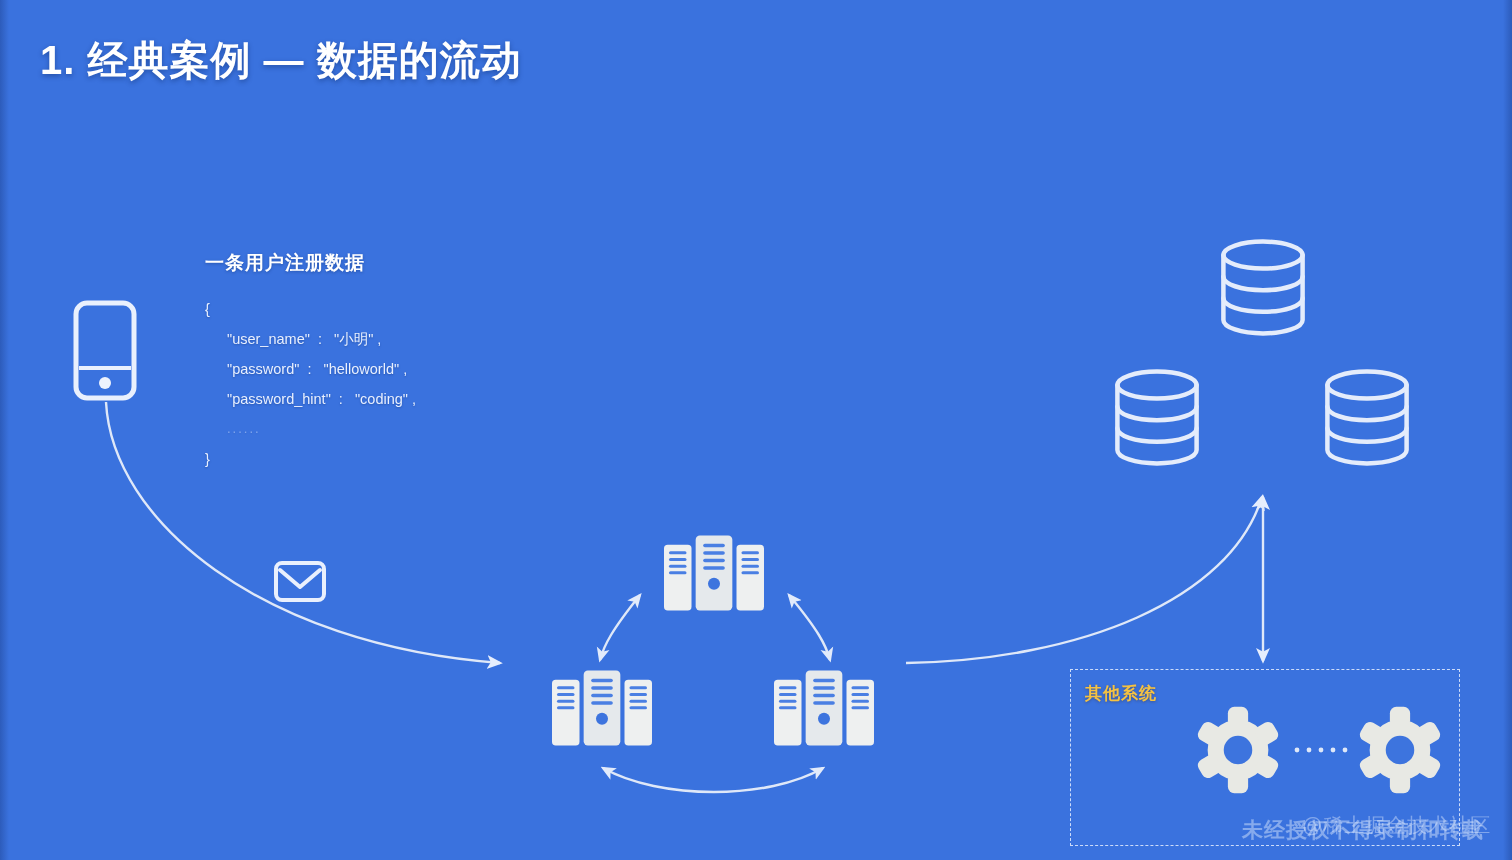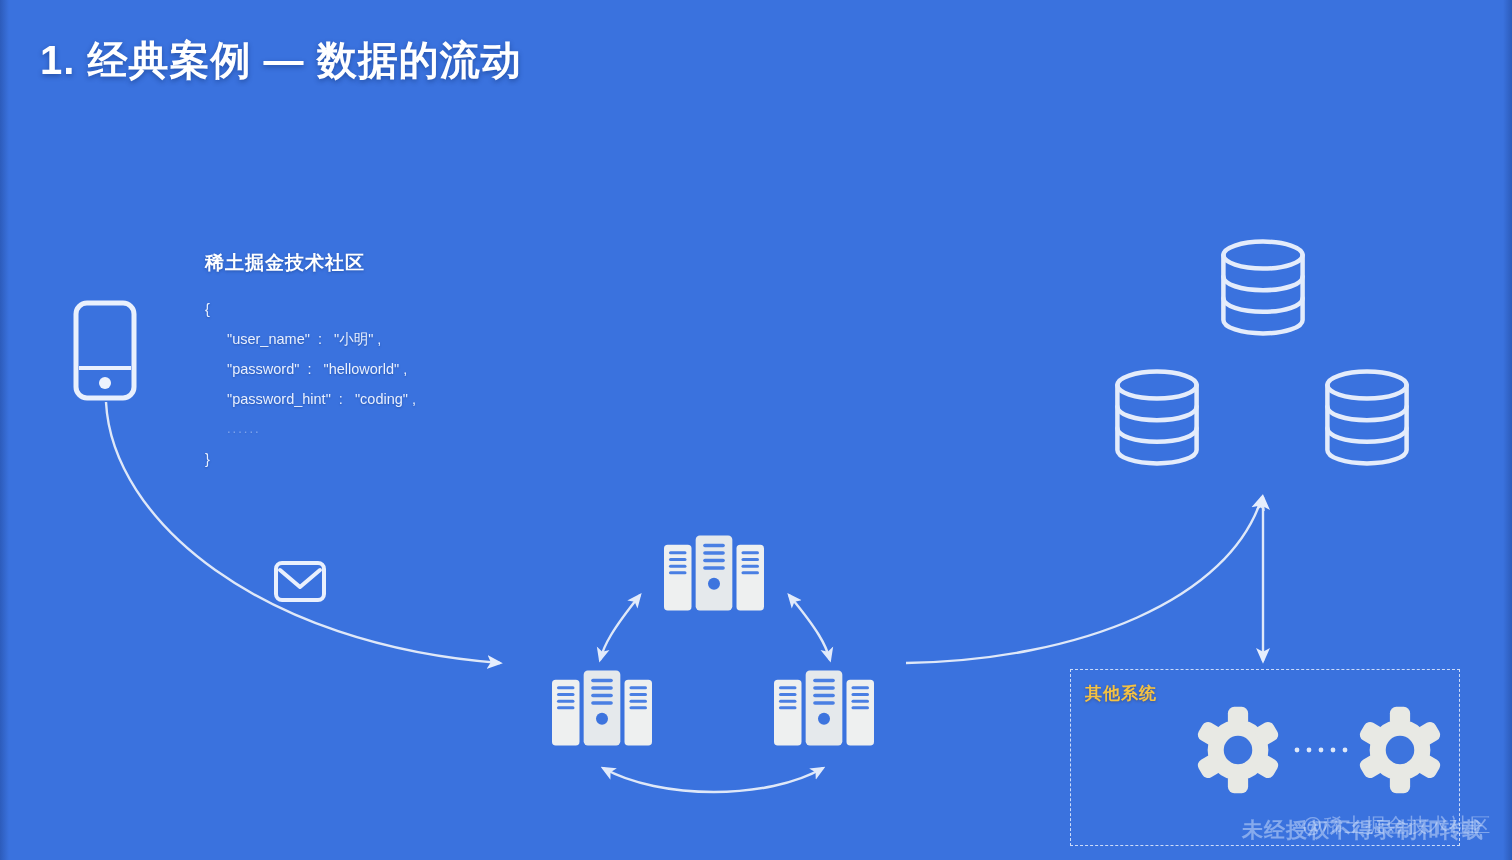--- a/index.html
+++ b/index.html
@@ -100,21 +100,21 @@
   }
 </style>
 </head>
 <body>
 
 <div id="stage">
 
   <div id="title">1. 经典案例 — 数据的流动</div>
 
   <div class="payload">
-    <div class="pl-title">稀土掘金技术社区</div>
+    <div class="pl-title">一条用户注册数据</div>
     <div class="pl-line">{</div>
     <div class="pl-line indent">"user_name"  :   "小明" ,</div>
     <div class="pl-line indent">"password"  :   "helloworld" ,</div>
     <div class="pl-line indent">"password_hint"  :   "coding" ,</div>
     <div class="pl-line indent faded">......</div>
     <div class="pl-line">}</div>
   </div>
 
   <div class="groupbox" id="box-other">
     <span class="gb-label">其他系统</span>

